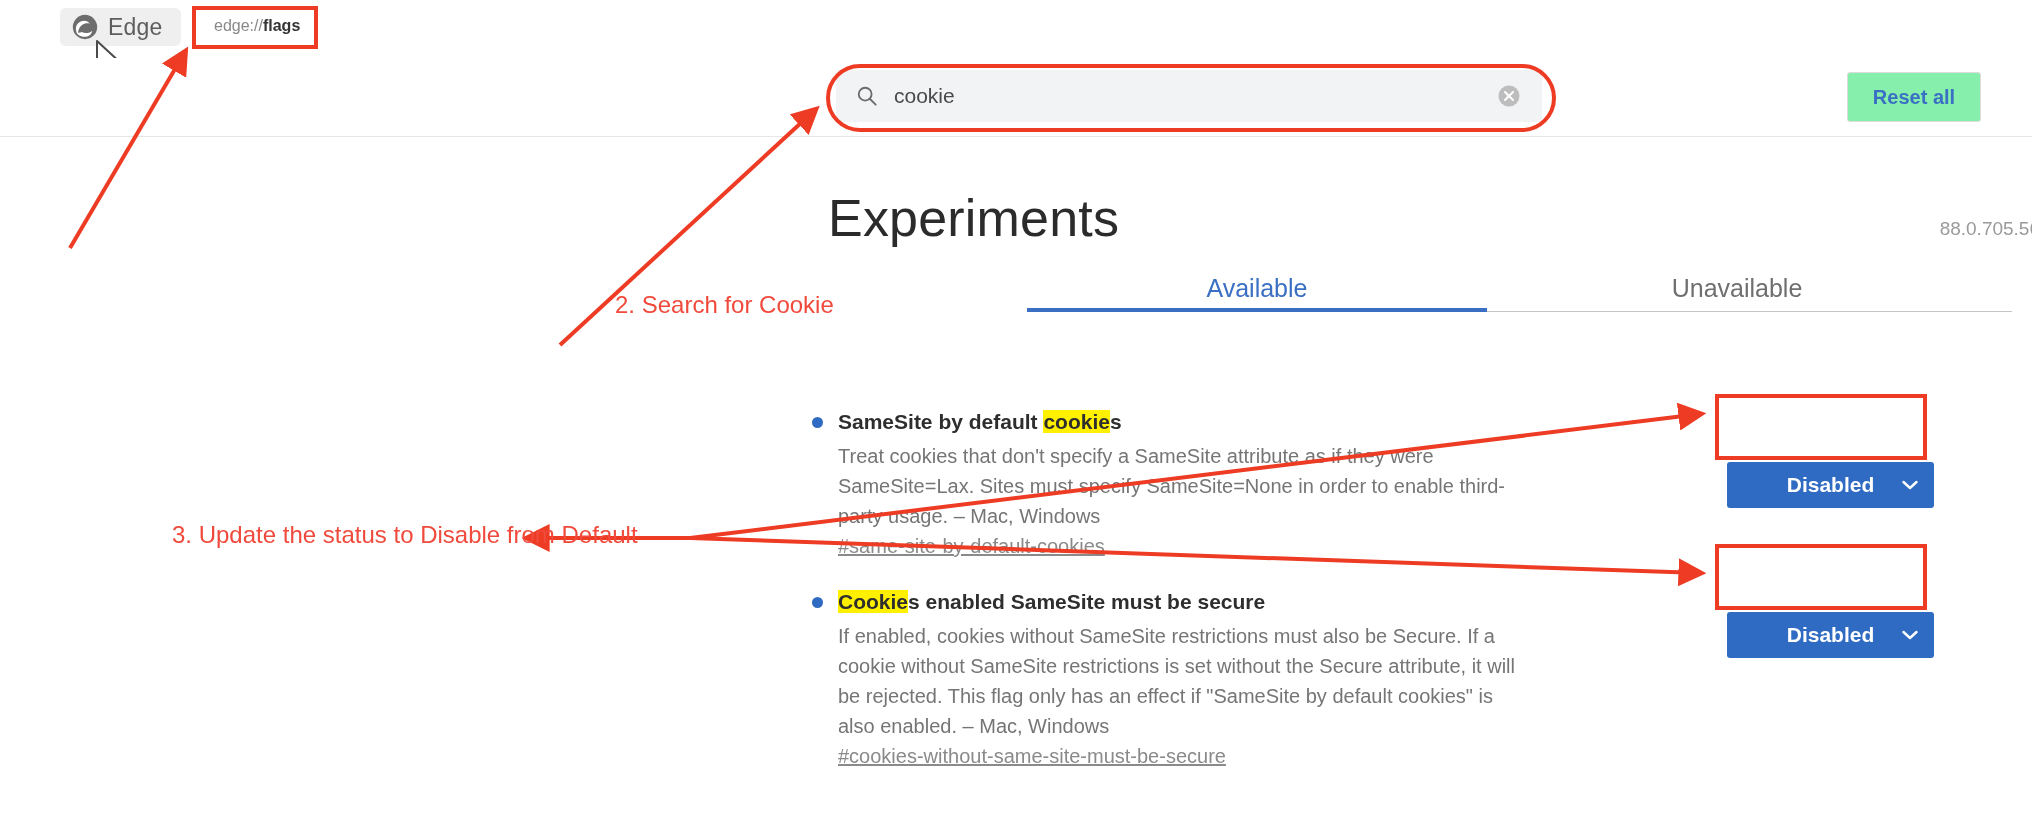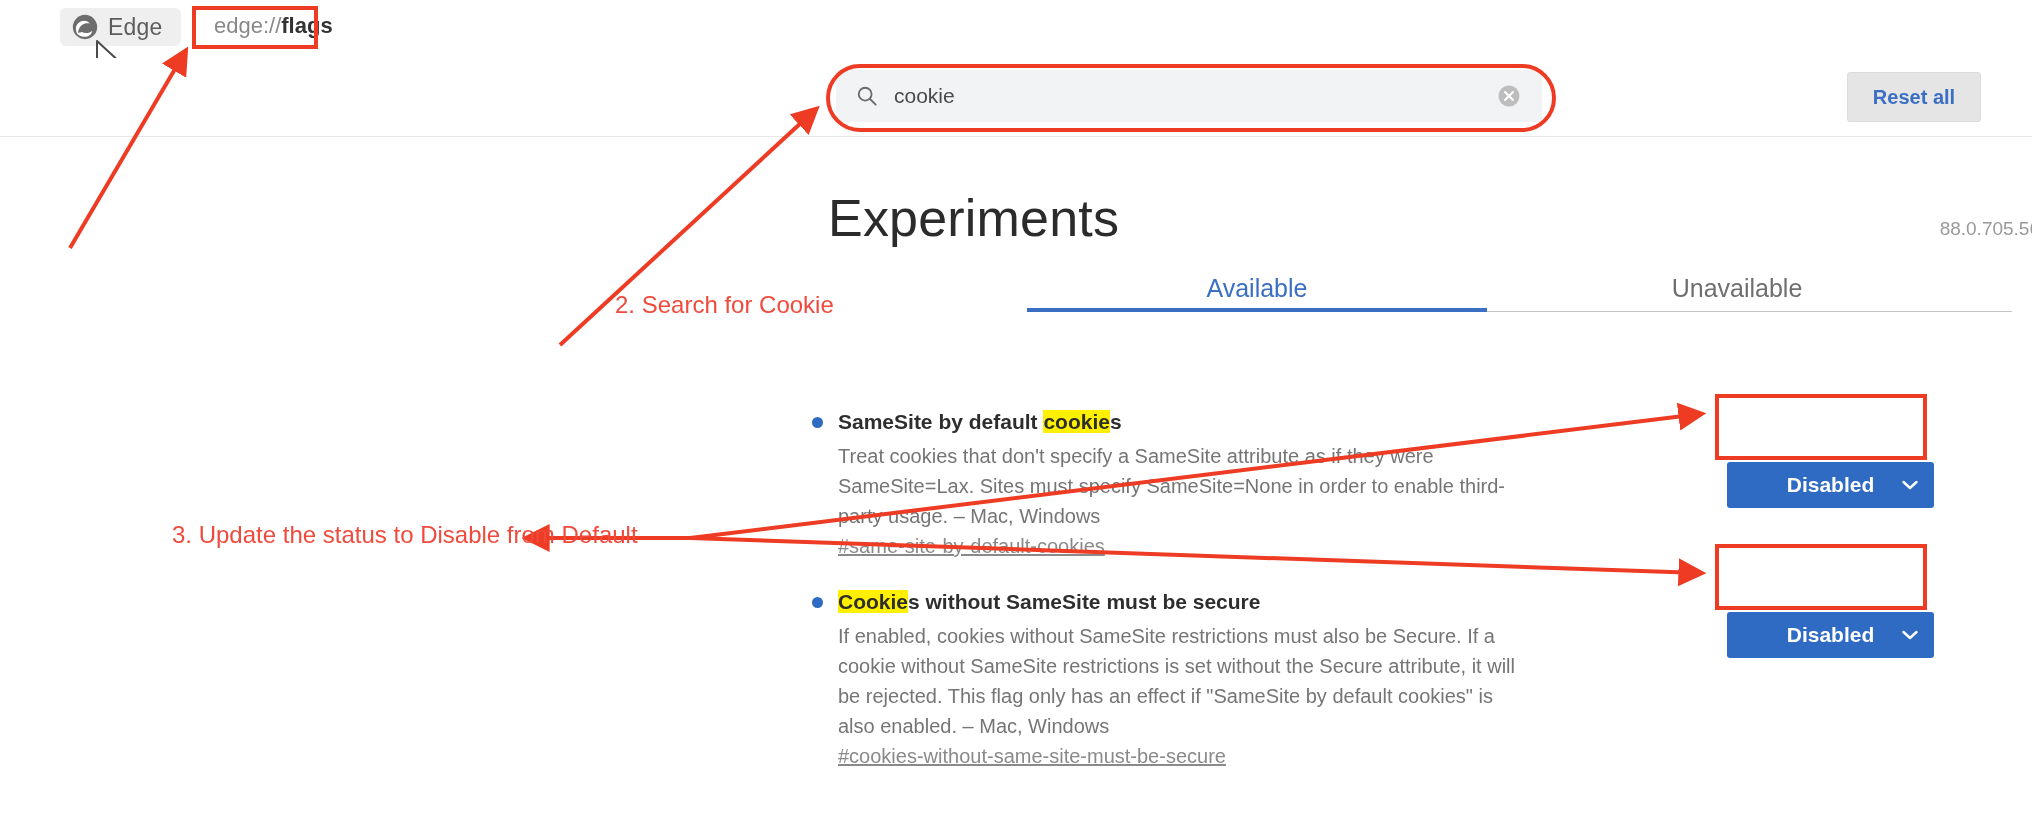--- a/index.html
+++ b/index.html
@@ -48,21 +48,21 @@
   #address-box {
     position: absolute;
     left: 196px; top: 6px;
     height: 40px;
     display: flex;
     align-items: center;
     padding: 0 18px;
     background: #ffffff;
   }
   #address-text {
-    font-size: 22px;
+    font-size: 16px;
     color: #888888;
     white-space: nowrap;
   }
   #address-text b { color: #333333; font-weight: 700; }
 
   
   #cursor-arrow {
     position: absolute;
     left: 95px; top: 40px;
     width: 26px; height: 34px;
@@ -124,21 +124,21 @@
     margin-right: 20px;
     width: 26px; height: 26px;
     flex: 0 0 26px;
   }
   #reset-all-button {
     position: absolute;
     left: 1847px; top: 14px;
     width: 132px;
     height: 48px;
     border: 1px solid #dcdcdc;
-    background: #e5e5e5;
+    background: #86efac;
     border-radius: 3px;
     color: #3a6fc4;
     font-size: 20px;
     font-weight: 600;
     display: flex;
     align-items: center;
     justify-content: center;
     cursor: pointer;
   }
 
@@ -353,21 +353,21 @@
 
   <div id="status-dropdown-0" class="status-dropdown">
     <span class="status-text">Disabled</span>
     <svg class="chevron-down-icon" viewBox="0 0 16 10">
       <path d="M1.5 2 L8 8 L14.5 2" fill="none" stroke="#ffffff" stroke-width="2.4" stroke-linecap="round" stroke-linejoin="round"></path>
     </svg>
   </div>
 
   <div id="flag-entry-1" class="flag-entry">
     <span class="flag-bullet"></span>
-    <div class="flag-title"><span></span><mark>Cookie</mark><span>s without SameSite must be secure</span></div>
+    <div class="flag-title"><span></span><mark>Cookie</mark><span>s enabled SameSite must be secure</span></div>
     <div class="flag-desc">If enabled, cookies without SameSite restrictions must also be Secure. If a cookie without SameSite restrictions is set without the Secure attribute, it will be rejected. This flag only has an effect if "SameSite by default cookies" is also enabled. – Mac, Windows</div>
     <a class="flag-link">#cookies-without-same-site-must-be-secure</a>
   </div>
 
   <div id="status-dropdown-1" class="status-dropdown">
     <span class="status-text">Disabled</span>
     <svg class="chevron-down-icon" viewBox="0 0 16 10">
       <path d="M1.5 2 L8 8 L14.5 2" fill="none" stroke="#ffffff" stroke-width="2.4" stroke-linecap="round" stroke-linejoin="round"></path>
     </svg>
   </div>

